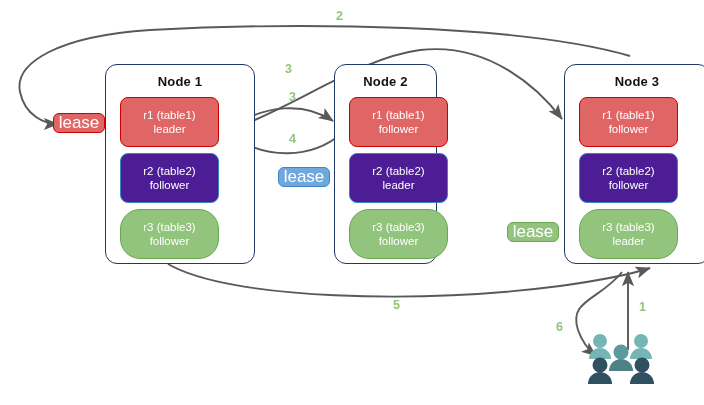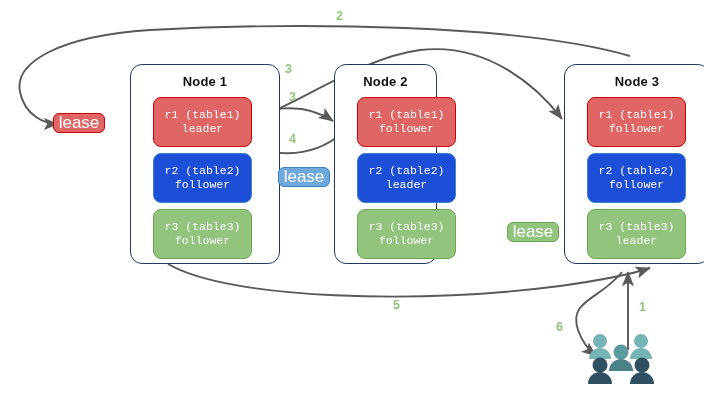--- a/index.html
+++ b/index.html
@@ -23,40 +23,39 @@
     top:9px;left:0;right:0;
     text-align:center;
     font-size:13px;
     font-weight:bold;
     color:#111111;
     letter-spacing:.2px;
   }
   .replica{
     position:absolute;
     box-sizing:border-box;
-    left:22px;
+    left:14px;
     width:99px;
     height:50px;
     border-radius:8px;
     display:flex;
     flex-direction:column;
     align-items:center;
     justify-content:center;
     color:#ffffff;
     font-size:11.5px;
     line-height:14px;
     text-align:center;
-    font-family:Liberation Mono, monospace;
   }
   .rep-red{background:#e06666;border:1.6px solid #cc0000;}
-  .rep-blue{background:#1d4ed8;border:1.6px solid #3d85c6;}
+  .rep-blue{background:#4c1d95;border:1.6px solid #3d85c6;}
   .rep-green{background:#93c47d;border:1.6px solid #6aa84f;}
   .rep-r1{top:32px;}
   .rep-r2{top:88px;}
-  .rep-r3{top:144px;}
+  .rep-r3{top:144px;border-radius:20px;}
 
   .lease{
     position:absolute;
     box-sizing:border-box;
     border-radius:6px;
     color:#ffffff;
     font-size:17px;
     display:flex;
     align-items:center;
     justify-content:center;
@@ -106,21 +105,21 @@
 
     <path d="M 341 134 C 310 160, 265 158, 236 138" fill="none" stroke="#595959" stroke-width="1.9" marker-end="url(#ah)"></path>
 
     <path d="M 168 264 C 230 300, 420 304, 560 286 C 610 279, 638 272, 650 268" fill="none" stroke="#595959" stroke-width="1.9" marker-end="url(#ah)"></path>
 
     <path d="M 628 350 L 628 272" fill="none" stroke="#595959" stroke-width="1.9" marker-end="url(#ah)"></path>
 
     <path d="M 622 272 C 600 300, 568 300, 578 330 C 583 344, 591 352, 596 356" fill="none" stroke="#595959" stroke-width="1.9" marker-end="url(#ah)"></path>
   </svg>
 
-  <div class="node" style="left:105px;top:64px;width:150px;height:200px;margin-left:25px;">
+  <div class="node" style="left:105px;top:64px;width:150px;height:200px;">
     <div class="node-title">Node 1</div>
     <div class="replica rep-red rep-r1">
       <span>r1 (table1)</span>
       <span>leader</span>
     </div>
     <div class="replica rep-blue rep-r2">
       <span>r2 (table2)</span>
       <span>follower</span>
     </div>
     <div class="replica rep-green rep-r3">

